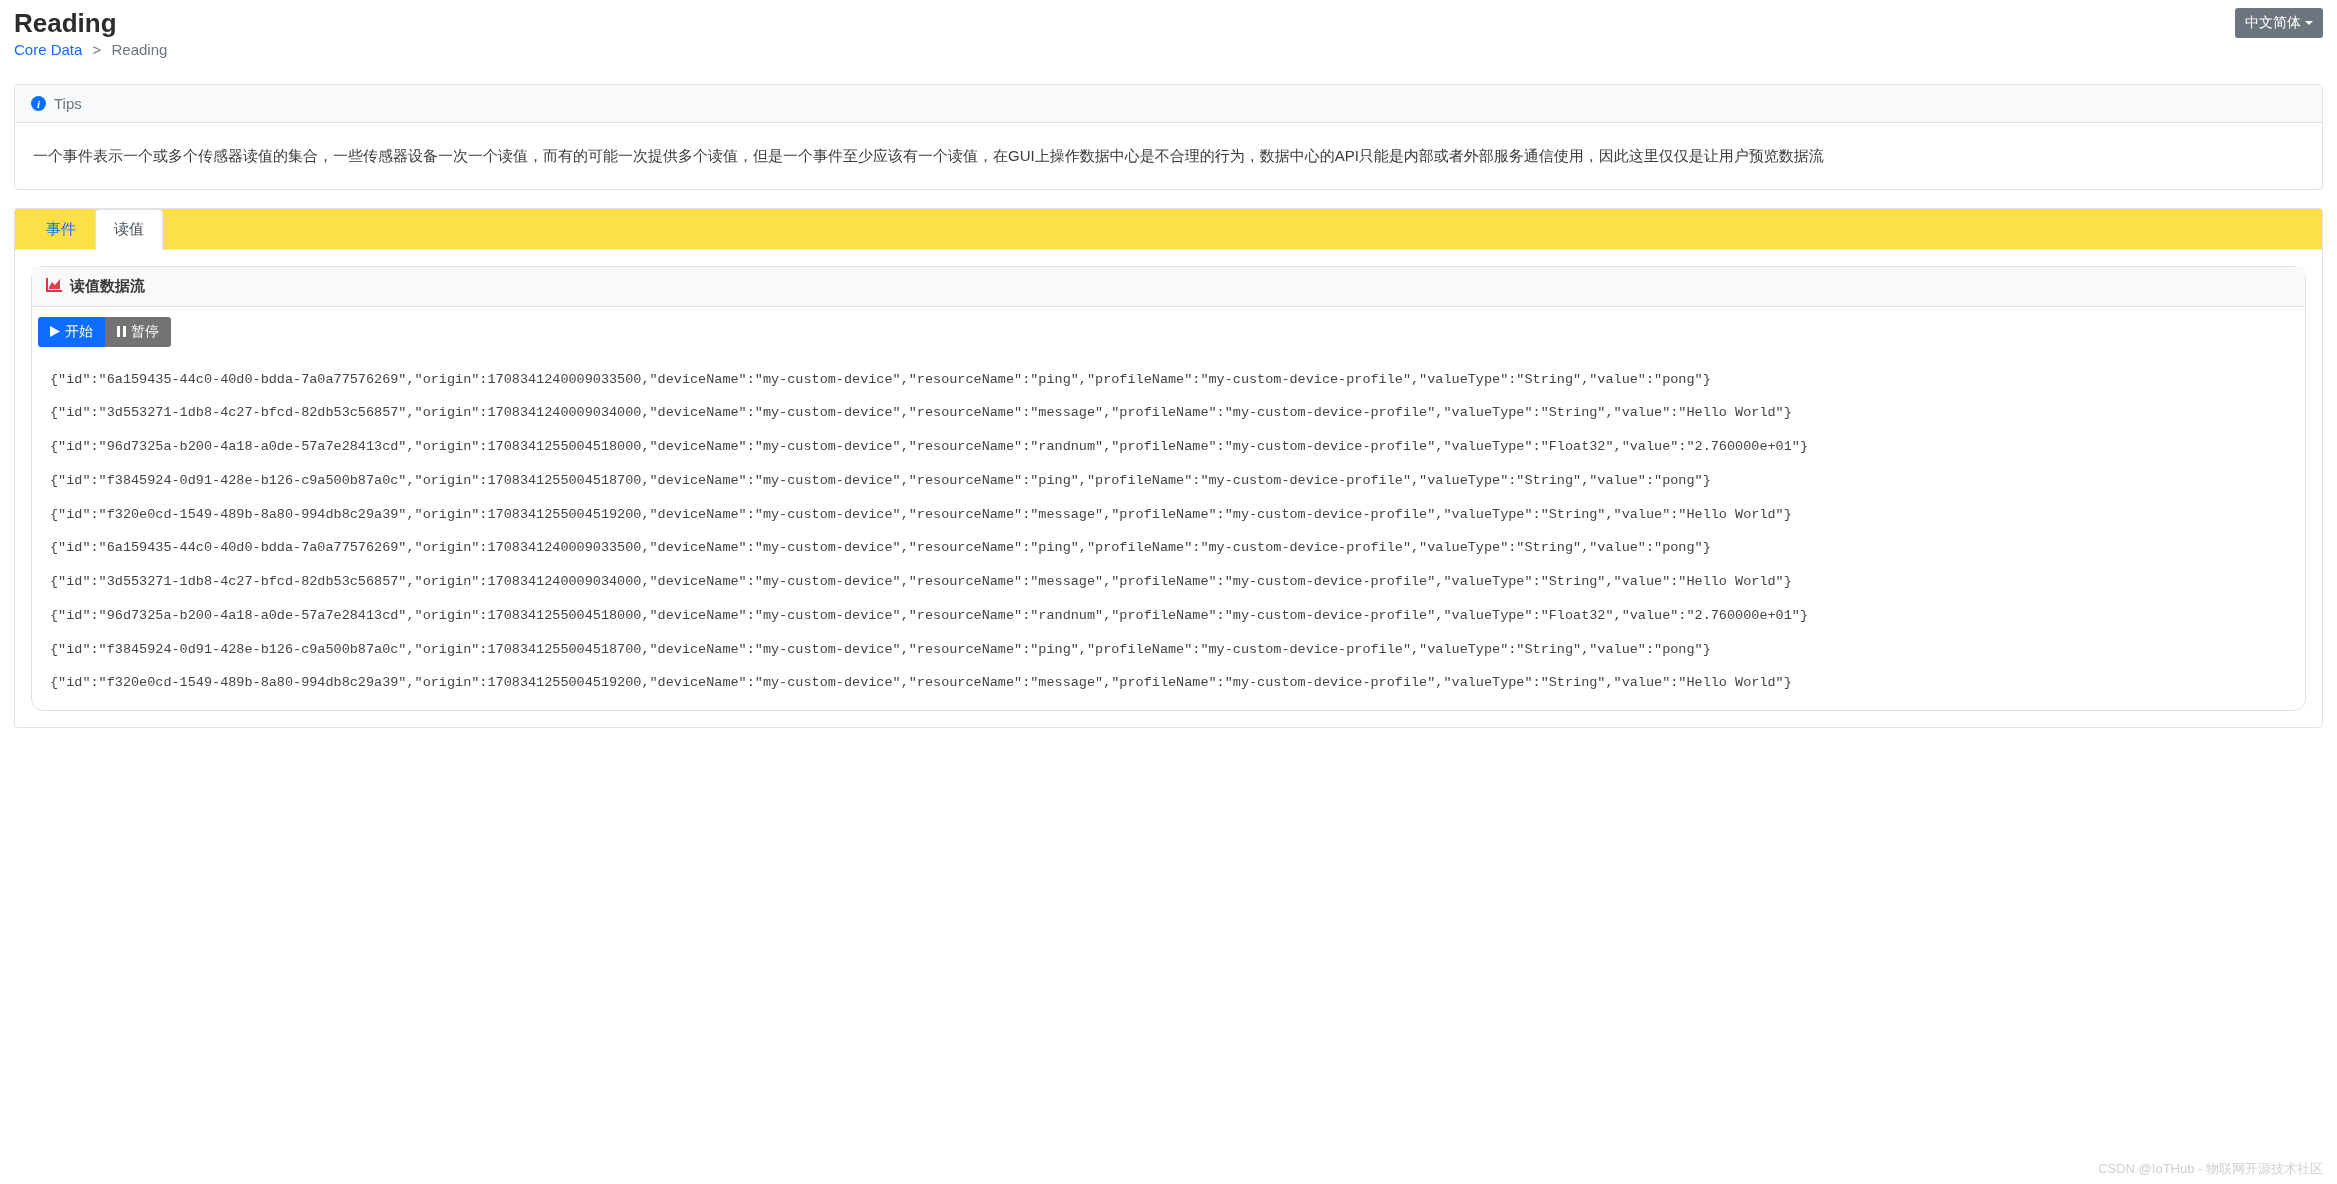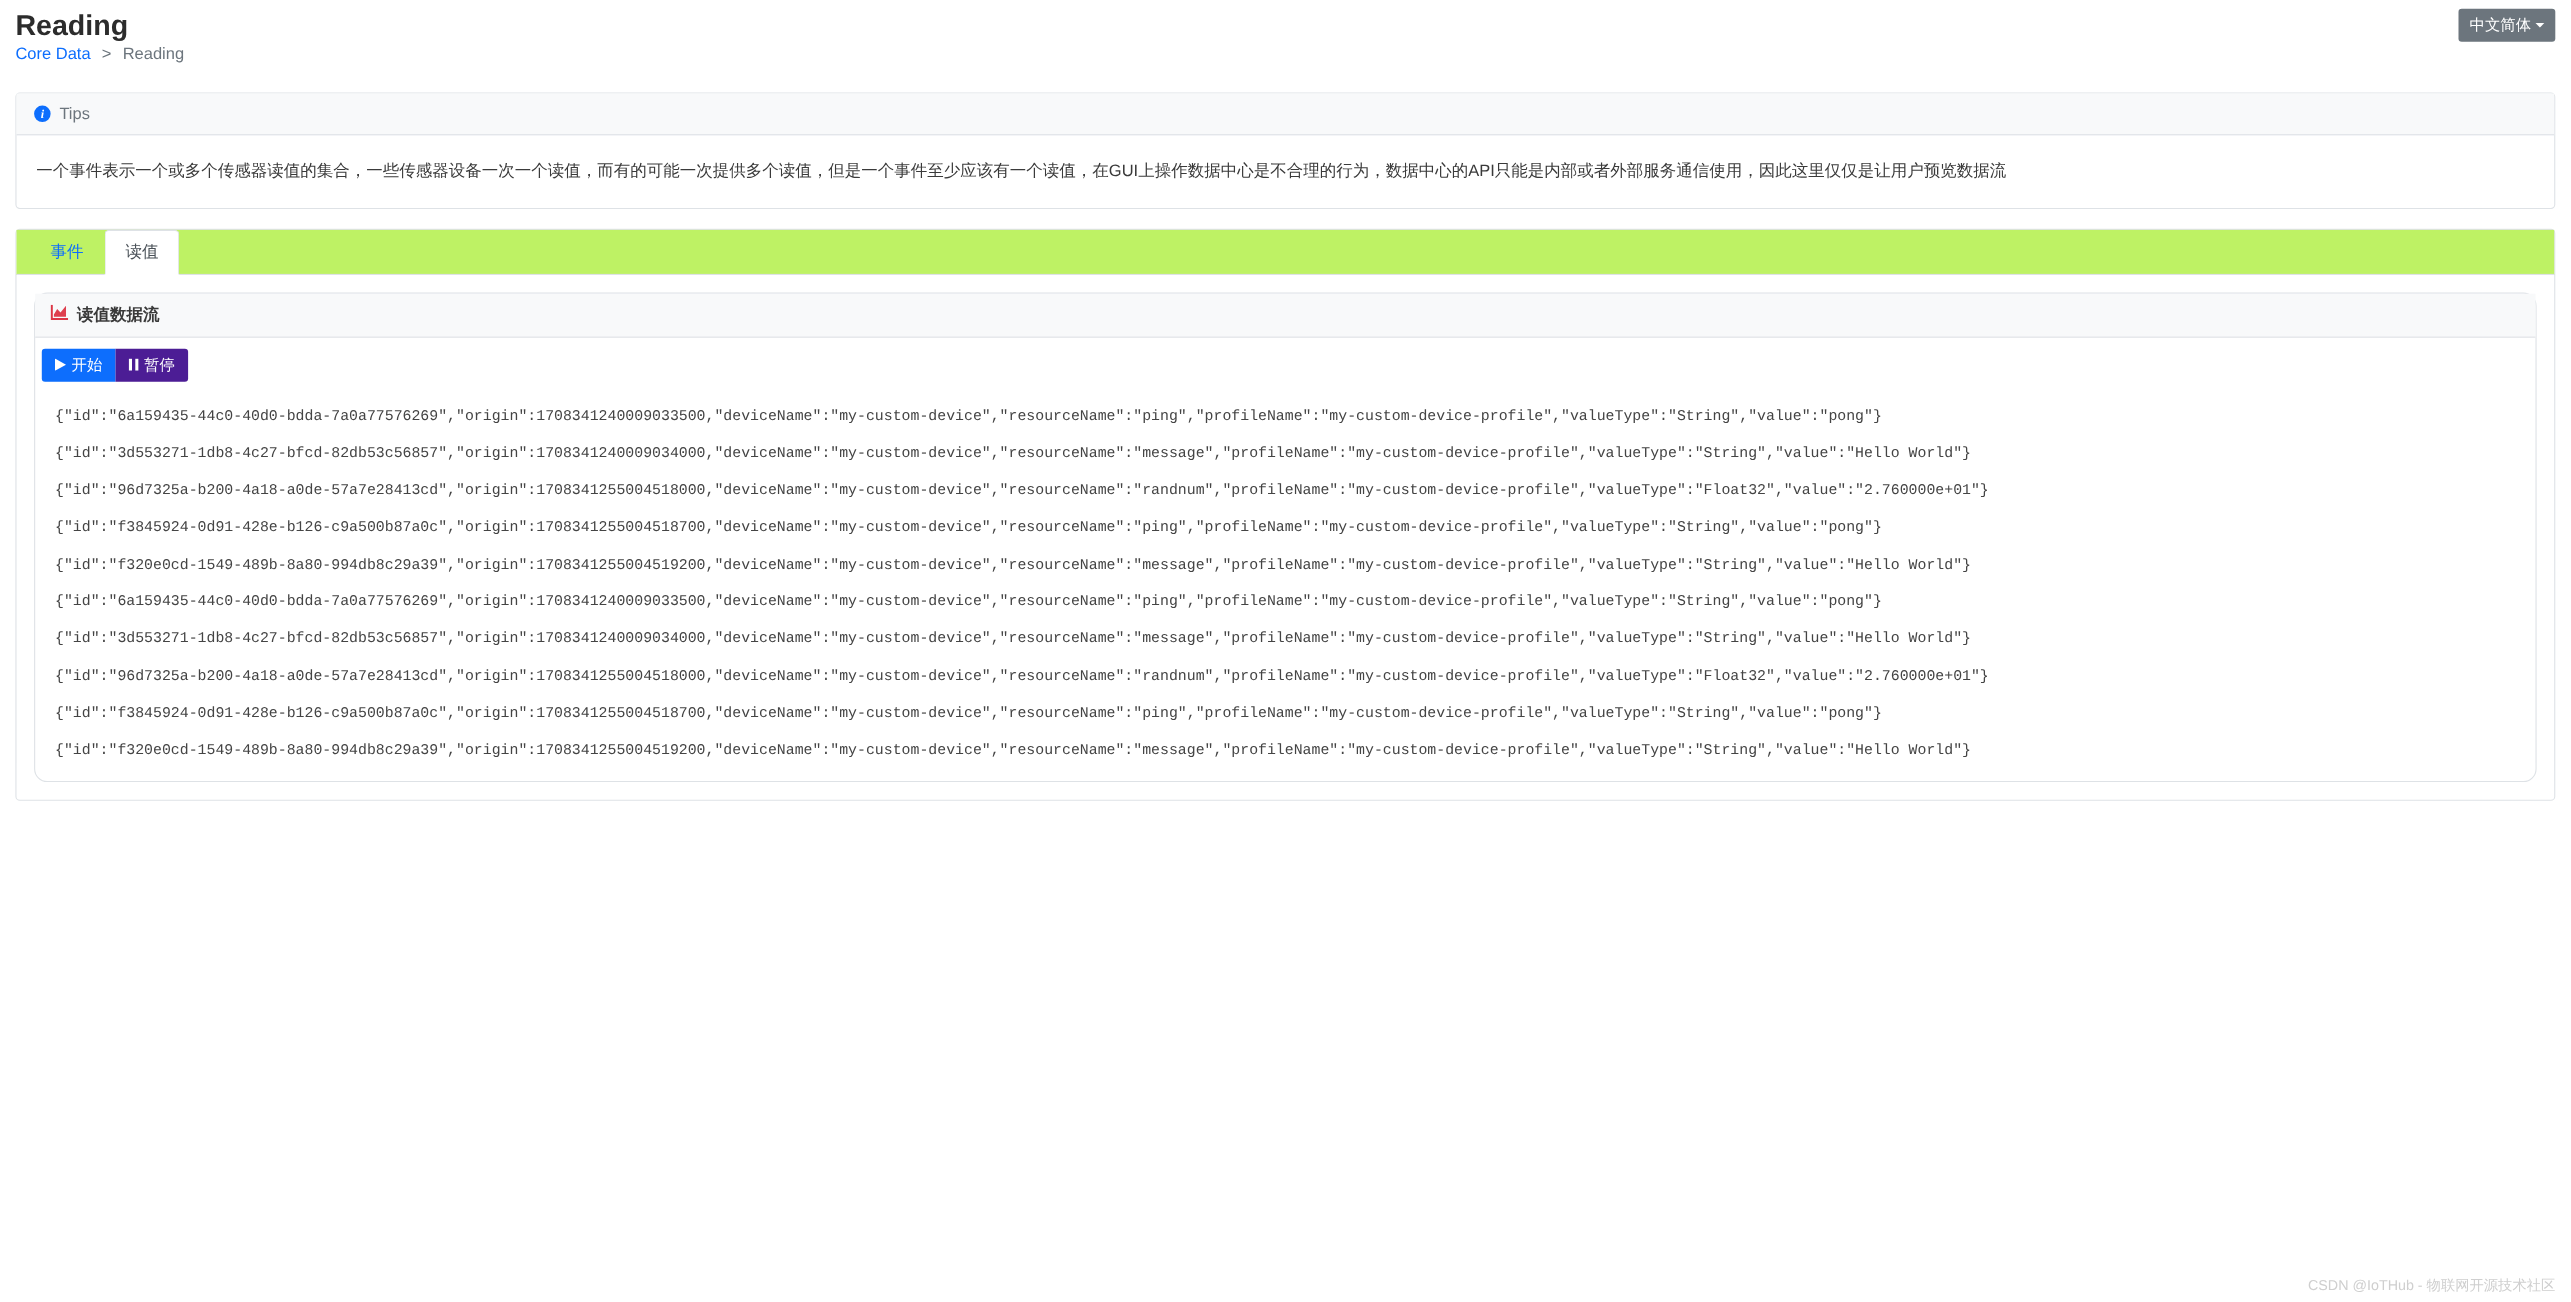--- a/index.html
+++ b/index.html
@@ -95,21 +95,21 @@
     line-height: 1.7;
   }
   
   .tabs-wrap {
     border: 1px solid #dee2e6;
     border-radius: 4px;
   }
   .tabs {
     display: flex;
     border-bottom: 1px solid #dee2e6;
-    background: #bef264;
+    background: #fde047;
     padding: 0 12px;
   }
   .tab {
     padding: 10px 18px;
     font-size: 15px;
     cursor: pointer;
     color: #0d6efd;
     border: 1px solid transparent;
     margin-bottom: -1px;
     border-top-left-radius: 4px;
@@ -156,21 +156,21 @@
     display: inline-flex;
     align-items: center;
     gap: 5px;
   }
   .btn-start {
     background: #0d6efd;
     border-top-left-radius: 3px;
     border-bottom-left-radius: 3px;
   }
   .btn-pause {
-    background: #4c1d95;
+    background: #737373;
     border-top-right-radius: 3px;
     border-bottom-right-radius: 3px;
   }
   .panel-body {
     padding: 10px 6px 6px 6px;
   }
   .stream-box {
     border: none;
     padding: 6px 4px 4px 4px;
     font-family: Consolas, "Courier New", monospace;

